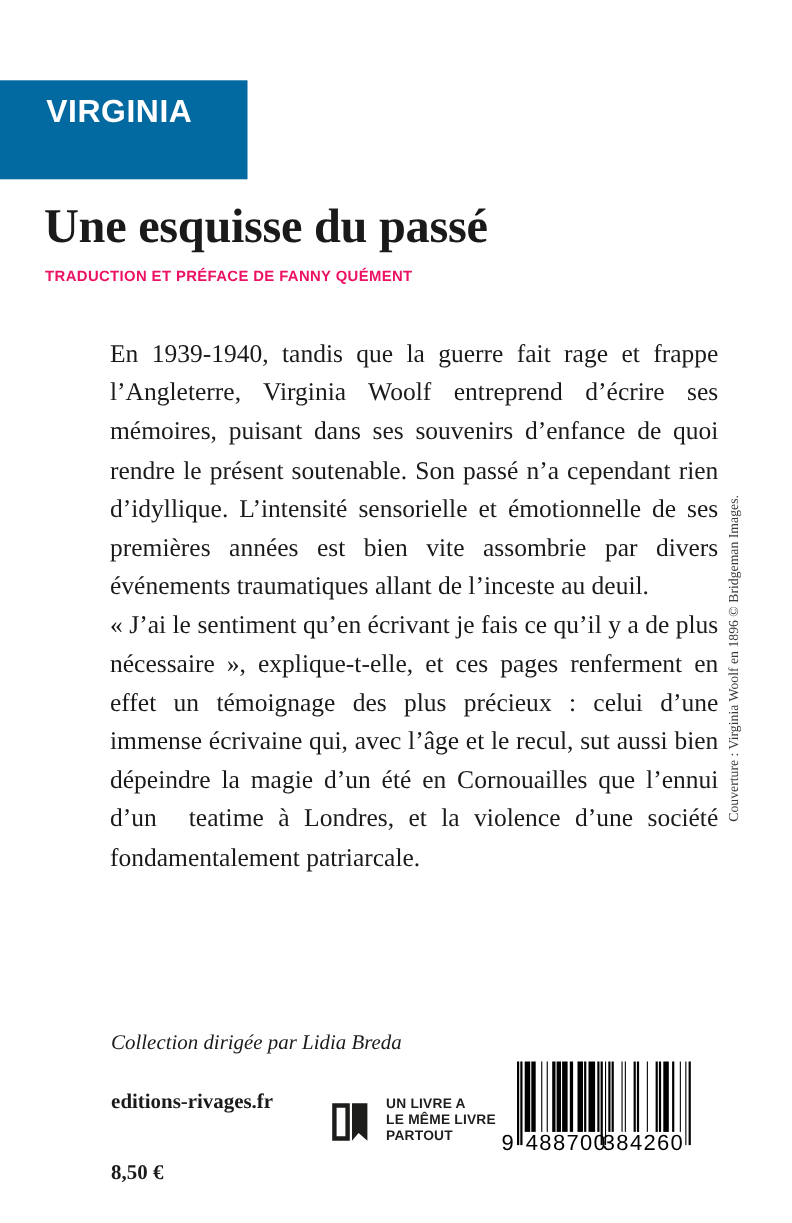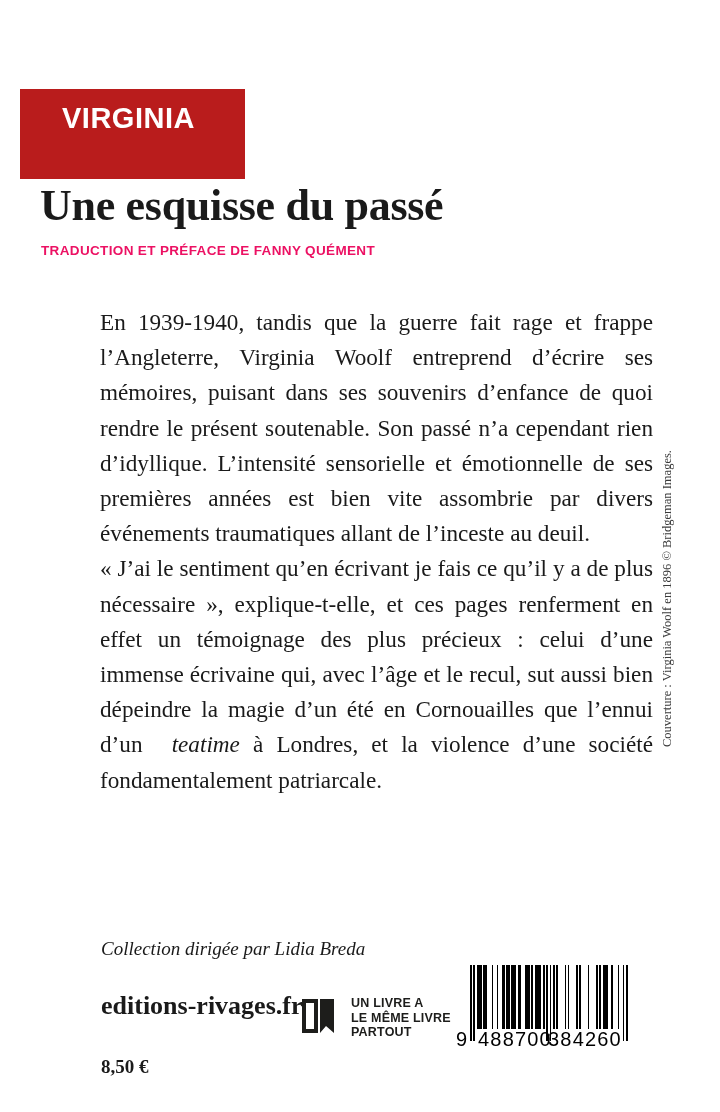--- a/index.html
+++ b/index.html
@@ -13,27 +13,26 @@
     position: relative;
     overflow: hidden;
     font-family: "Liberation Serif", serif;
     color: #1a1a1a;
   }
 
   
   .author-block {
     position: absolute;
     left: 0;
-    top: 89px;
+    top: 73px;
     width: 225px;
     height: 90px;
-    background: #b91c1c;
+    background: #0369a1;
     box-sizing: border-box;
     padding: 13px 0 0 42px;
-    margin-left: 20px;
   }
   .author-line {
     font-family: "Liberation Sans", sans-serif;
     font-weight: bold;
     font-size: 29px;
     line-height: 32px;
     letter-spacing: 0.5px;
     color: #ffffff;
     white-space: nowrap;
   }
@@ -75,42 +74,41 @@
     line-height: 35.2px;
     text-align: justify;
     text-align-last: left;
     color: #1a1a1a;
     hyphens: manual;
   }
   .blurb p {
     margin: 0;
   }
   .blurb .ital {
-    font-style: italic;
     margin-left: 16px;
   }
 
   
   .collection {
     position: absolute;
     left: 101px;
     top: 938px;
     font-family: "Liberation Serif", serif;
     font-style: italic;
     font-size: 19px;
     color: #1a1a1a;
     white-space: nowrap;
   }
   .site {
     position: absolute;
     left: 101px;
     top: 991px;
     font-family: "Liberation Serif", serif;
     font-weight: bold;
-    font-size: 26px;
+    font-size: 19px;
     color: #1a1a1a;
     white-space: nowrap;
   }
   .price {
     position: absolute;
     left: 101px;
     top: 1028px;
     font-family: "Liberation Serif", serif;
     font-weight: bold;
     font-size: 19px;
@@ -118,21 +116,21 @@
     white-space: nowrap;
     margin-top: 28px;
   }
 
   
   .price-logo {
     position: absolute;
     left: 300px;
     top: 996px;
     display: flex;
-    align-items: flex-start;
+    align-items: flex-end;
     gap: 9px;
   }
   .price-logo-mark {
     width: 42px;
     height: 40px;
     display: block;
   }
   .price-logo-text {
     font-family: "Liberation Sans", sans-serif;
     font-weight: bold;

